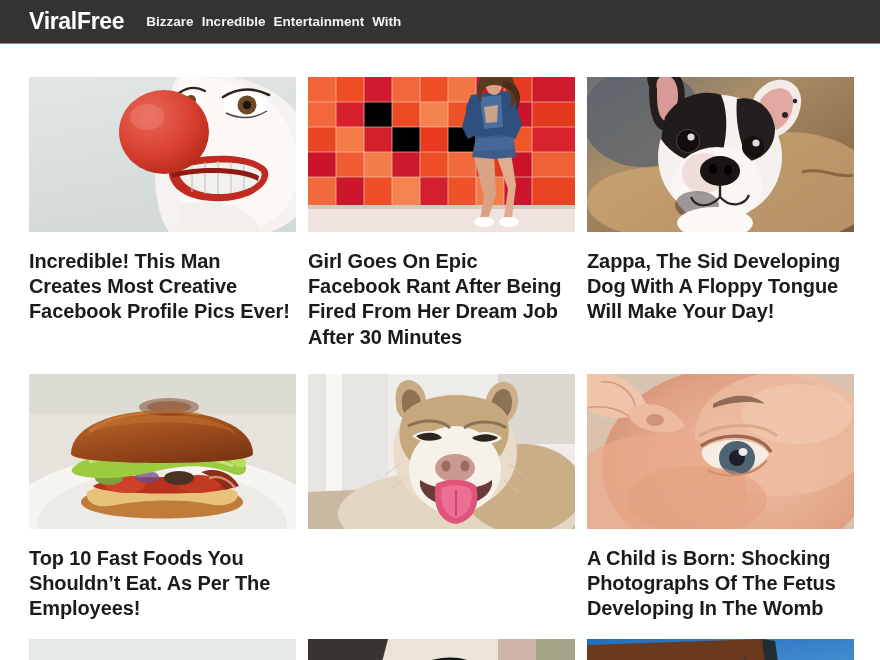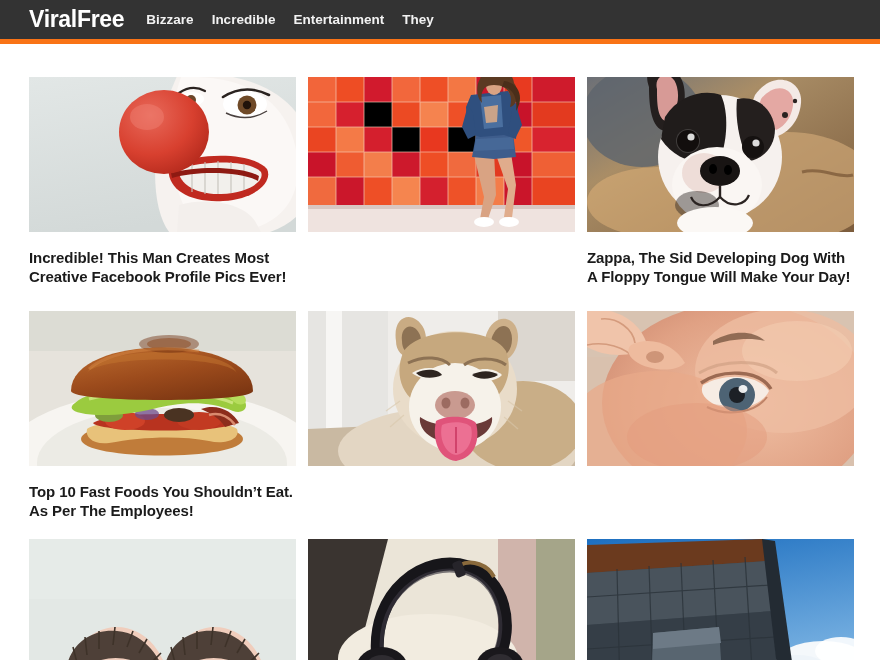--- a/index.html
+++ b/index.html
@@ -9,40 +9,40 @@
     height: 660px;
     overflow: hidden;
     background: #ffffff;
     font-family: "Liberation Sans", sans-serif;
   }
 
   
   .site-header {
     height: 44px;
     background: #333333;
-    border-bottom: 5px solid #f97316;
+    border-bottom: 1px solid #f97316;
     display: flex;
     align-items: center;
     padding: 0 0 0 29px;
   }
 
   .brand {
     color: #ffffff;
     font-size: 23px;
     font-weight: bold;
     letter-spacing: -0.3px;
     line-height: 1;
     margin-right: 22px;
     white-space: nowrap;
   }
 
   .main-nav {
     display: flex;
     align-items: center;
-    gap: 18px;
+    gap: 8px;
   }
 
   .nav-link {
     color: #f2f2f2;
     font-size: 13.5px;
     font-weight: bold;
     line-height: 1;
     white-space: nowrap;
     cursor: pointer;
   }
@@ -69,21 +69,21 @@
     position: relative;
     display: block;
     background: #d8dcdb;
     cursor: pointer;
   }
 
   .card-thumb svg { display: block; width: 267px; height: 155px; }
 
   .card-title {
     margin-top: 17px;
-    font-size: 15px;
+    font-size: 20px;
     font-weight: bold;
     line-height: 1.26;
     color: #1b1b1b;
     letter-spacing: -0.1px;
     cursor: pointer;
   }
 
   .row-gap-1 { margin-bottom: 24px; }
   .row-gap-2 { margin-bottom: 18px; }
 
@@ -92,21 +92,21 @@
 </style>
 </head>
 <body>
 
 <header class="site-header">
   <div class="brand">ViralFree</div>
   <nav class="main-nav">
     <span class="nav-link">Bizzare</span>
     <span class="nav-link">Incredible</span>
     <span class="nav-link">Entertainment</span>
-    <span class="nav-link">They</span>
+    <span class="nav-link">With</span>
   </nav>
 </header>
 
 <main class="content">
 
   <div class="card-row row-gap-1">
 
     <article class="card">
       <a class="card-thumb">
         <svg viewBox="0 0 267 155" preserveAspectRatio="none">
@@ -249,20 +249,21 @@
 
             <path d="M160 28 L154 50 L160 62 L168 58 L165 36 Z" fill="#2f4f7e"></path>
             <path d="M208 28 L214 48 L208 60 L200 56 L204 34 Z" fill="#2f4f7e"></path>
 
             <ellipse cx="186" cy="9" rx="8" ry="9" fill="#d9a383"></ellipse>
             <path d="M172 2 C176 -12 204 -12 206 6 C212 14 210 28 202 30 C206 16 198 8 186 8 C176 8 172 14 174 26 C168 20 168 8 172 2 Z" fill="#5b3a22"></path>
             <path d="M196 4 C212 6 216 22 208 34 C210 20 204 10 194 10 Z" fill="#4a2e1a"></path>
           </g>
         </svg>
       </a>
+      <h3 class="card-title">Girl Goes On Epic Facebook Rant After Being Fired From Her Dream Job After 30 Minutes</h3>
     </article>
 
     <article class="card">
       <a class="card-thumb">
         <svg viewBox="0 0 267 155" preserveAspectRatio="none">
           <defs>
             <linearGradient id="g3bg" x1="0" y1="0" x2="1" y2="1">
               <stop offset="0" stop-color="#6c7077"></stop>
               <stop offset="0.35" stop-color="#a98d66"></stop>
               <stop offset="1" stop-color="#7c5c3c"></stop>
@@ -435,20 +436,21 @@
           <path d="M114 72 C134 58 172 58 184 78" stroke="#9c6a52" stroke-width="3.4" fill="none"></path>
           <path d="M120 96 C140 106 168 102 180 86" stroke="#c08468" stroke-width="2" fill="none"></path>
 
           <path d="M112 62 C136 48 174 48 190 62" stroke="#d0a184" stroke-width="3" fill="none" opacity="0.7"></path>
 
           <path d="M126 30 C146 18 168 20 178 30 C164 26 142 28 126 34 Z" fill="#6b4a34" opacity="0.7"></path>
 
           <ellipse cx="110" cy="126" rx="70" ry="34" fill="#e39c7e" opacity="0.5"></ellipse>
         </svg>
       </a>
+      <h3 class="card-title">A Child is Born: Shocking Photographs Of The Fetus Developing In The Womb</h3>
     </article>
   </div>
 
   <div class="card-row row-clipped">
 
     <article class="card">
       <a class="card-thumb">
         <svg viewBox="0 0 267 155" preserveAspectRatio="none">
           <rect width="267" height="155" fill="#e3e8e5"></rect>
           <rect x="0" y="0" width="267" height="60" fill="#e6ebe8"></rect>

